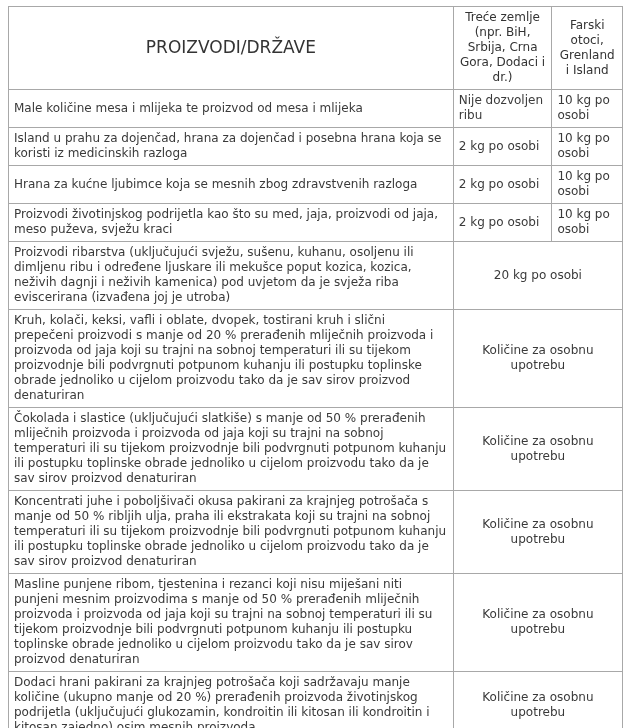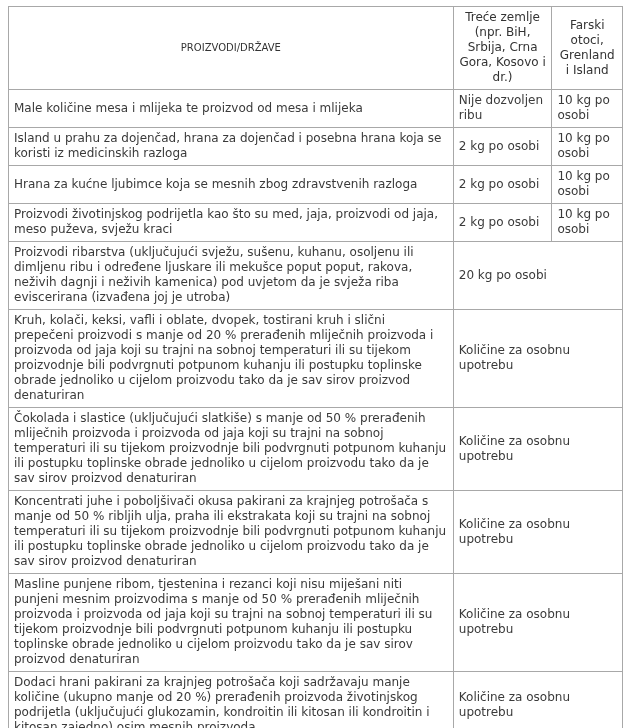--- a/index.html
+++ b/index.html
@@ -13,41 +13,41 @@
     color: #3a3a3a;
     line-height: 15px;
   }
   .tbl td, .tbl th {
     border: 1px solid #a8a8a8;
     padding: 3px 5px 4px 5px;
     vertical-align: middle;
     font-weight: normal;
   }
   .tbl th { text-align: center; color: #333; }
-  .tbl th.h-prod { font-size: 10px; margin-left: 12px; }
+  .tbl th.h-prod { font-size: 17px; margin-left: 12px; }
   .c1 { width: 415px; }
   .c2 { width: 92px; }
   .c3 { width: 62px; }
-  .center { text-align: left; }
+  .center { text-align: center; }
   .r-header { height: 70px; }
   .r-a { height: 33px; }
 </style>
 </head>
 <body>
 
 <table class="tbl">
   <colgroup>
     <col class="c1">
       <col class="c2">
       <col class="c3">
   </colgroup>
   <tbody>
       <tr class="r-header">
     <th class="h-prod">PROIZVODI/DRŽAVE</th>
-    <th>Treće zemlje (npr. BiH, Srbija, Crna Gora, Kosovo i dr.)</th>
+    <th>Treće zemlje (npr. BiH, Srbija, Crna Gora, Dodaci i dr.)</th>
     <th>Farski otoci, Grenland i Island</th>
   </tr>
 
   <tr class="r-a">
     <td>Male količine mesa i mlijeka te proizvod od mesa i mlijeka</td>
     <td>Nije dozvoljen ribu</td>
     <td>10 kg po osobi</td>
   </tr>
   <tr class="r-a">
     <td>Island u prahu za dojenčad, hrana za dojenčad i posebna hrana koja se koristi iz medicinskih razloga</td>
@@ -58,21 +58,21 @@
     <td>Hrana za kućne ljubimce koja se mesnih zbog zdravstvenih razloga</td>
     <td>2 kg po osobi</td>
     <td>10 kg po osobi</td>
   </tr>
   <tr class="r-a">
     <td>Proizvodi životinjskog podrijetla kao što su med, jaja, proizvodi od jaja, meso puževa, svježu kraci</td>
     <td>2 kg po osobi</td>
     <td>10 kg po osobi</td>
   </tr>
   <tr>
-    <td>Proizvodi ribarstva (uključujući svježu, sušenu, kuhanu, osoljenu ili dimljenu ribu i određene ljuskare ili mekušce poput poput, rakova, neživih dagnji i neživih kamenica) pod uvjetom da je svježa riba eviscerirana (izvađena joj je utroba)</td>
+    <td>Proizvodi ribarstva (uključujući svježu, sušenu, kuhanu, osoljenu ili dimljenu ribu i određene ljuskare ili mekušce poput kozica, kozica, neživih dagnji i neživih kamenica) pod uvjetom da je svježa riba eviscerirana (izvađena joj je utroba)</td>
     <td class="center" colspan="2">20 kg po osobi</td>
   </tr>
   <tr>
     <td>Kruh, kolači, keksi, vafli i oblate, dvopek, tostirani kruh i slični prepečeni proizvodi s manje od 20 % prerađenih mliječnih proizvoda i proizvoda od jaja  koji su trajni na sobnoj temperaturi ili su tijekom proizvodnje bili podvrgnuti potpunom kuhanju ili postupku toplinske obrade jednoliko u cijelom proizvodu tako da je sav sirov proizvod denaturiran</td>
     <td class="center" colspan="2">Količine za osobnu upotrebu</td>
   </tr>
   <tr>
     <td>Čokolada i slastice (uključujući slatkiše) s manje od 50 % prerađenih mliječnih proizvoda i proizvoda od jaja  koji su trajni na sobnoj temperaturi ili su tijekom proizvodnje bili podvrgnuti potpunom kuhanju ili postupku toplinske obrade jednoliko u cijelom proizvodu tako da je sav sirov proizvod denaturiran</td>
     <td class="center" colspan="2">Količine za osobnu upotrebu</td>
   </tr>

